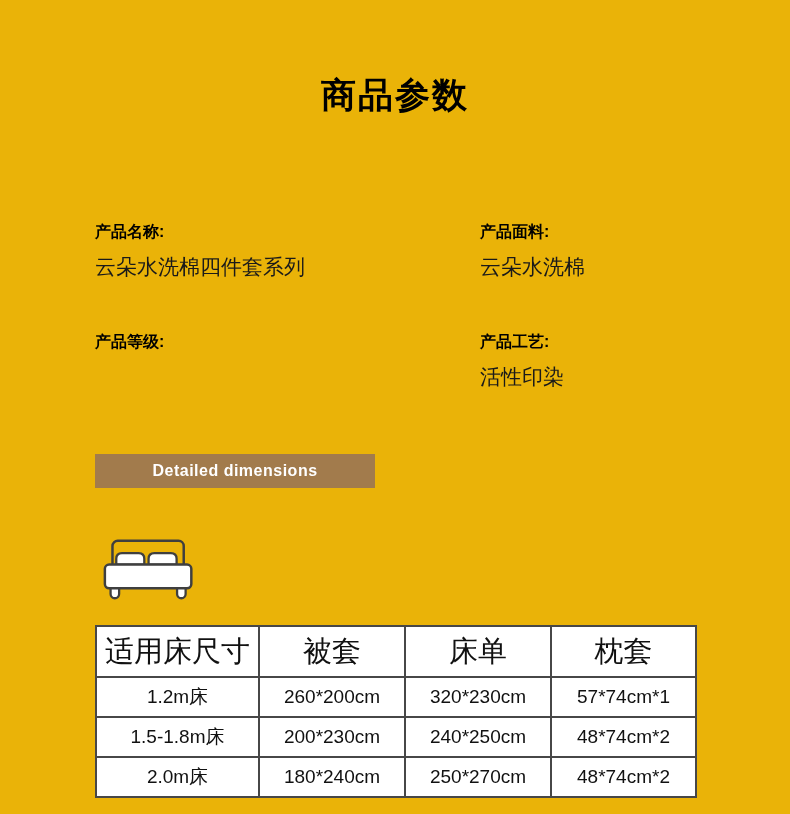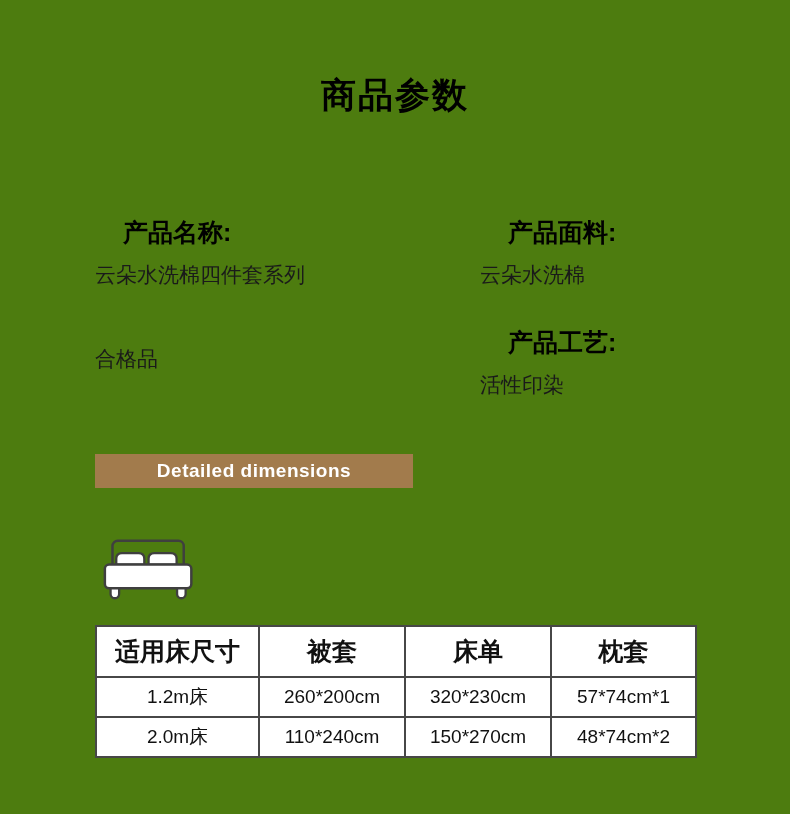--- a/index.html
+++ b/index.html
@@ -1,42 +1,42 @@
 <!DOCTYPE html>
 <html><head>
 <meta charset="utf-8">
 <style>
   html,body{margin:0;padding:0;background:#ffffff;}
   #stage{
     position:relative;
     width:790px;height:814px;
-    background:#4d7c0f;
+    background:#eab308;
     font-family:"Liberation Sans","DejaVu Sans",sans-serif;
     color:#000;
     overflow:hidden;
   }
   .page-title{
     position:absolute;top:72px;left:0;width:790px;
     text-align:center;
     font-size:35px;font-weight:bold;color:#000;
     letter-spacing:2px;
   }
   .spec{position:absolute;width:330px;}
-  .spec .lbl{font-size:25px;font-weight:bold;color:#000;line-height:26px;margin-left:28px;}
-  .spec .val{font-size:21px;font-weight:normal;color:#1a1a1a;line-height:26px;margin-top:17px;}
+  .spec .lbl{font-size:16px;font-weight:bold;color:#000;line-height:26px;}
+  .spec .val{font-size:21px;font-weight:normal;color:#1a1a1a;line-height:26px;margin-top:9px;}
   .spec.r1l{left:95px;top:219px;}
   .spec.r1r{left:480px;top:219px;}
   .spec.r2l{left:95px;top:329px;}
   .spec.r2r{left:480px;top:329px;}
   .dim-banner{
     position:absolute;left:95px;top:454px;
-    width:318px;height:34px;
+    width:280px;height:34px;
     background:#a27b4c;
     color:#ffffff;
-    font-size:19px;font-weight:bold;
+    font-size:16px;font-weight:bold;
     text-align:center;line-height:34px;
     letter-spacing:0.5px;
   }
   .bed-wrap{position:absolute;left:97px;top:527px;width:106px;height:76px;}
   table.size-table{
     position:absolute;left:95px;top:625px;
     width:600px;
     border-collapse:collapse;
     table-layout:fixed;
     background:#fff;
@@ -44,22 +44,22 @@
   table.size-table th,
   table.size-table td{
     border:2px solid #474747;
     text-align:center;
     vertical-align:middle;
     padding:0;
     color:#111;
   }
   table.size-table th{
     height:49px;
-    font-size:25px;
-    font-weight:bold;
+    font-size:29px;
+    font-weight:normal;
   }
   table.size-table td{
     height:38px;
     font-size:19px;
     font-weight:normal;
   }
   col.c0{width:163px;}
   col.c1{width:146px;}
   col.c2{width:146px;}
   col.c3{width:145px;}
@@ -75,21 +75,21 @@
     <div class="lbl">产品名称:</div>
     <div class="val">云朵水洗棉四件套系列</div>
   </div>
 
   <div class="spec r1r">
     <div class="lbl">产品面料:</div>
     <div class="val">云朵水洗棉</div>
   </div>
 
   <div class="spec r2l">
-    <div class="val">合格品</div>
+    <div class="lbl">产品等级:</div>
   </div>
 
   <div class="spec r2r">
     <div class="lbl">产品工艺:</div>
     <div class="val">活性印染</div>
   </div>
 
   <div class="dim-banner">Detailed dimensions</div>
 
   <div class="bed-wrap">
@@ -123,21 +123,27 @@
       </tr>
     </thead>
     <tbody>
       <tr>
         <td>1.2m床</td>
         <td>260*200cm</td>
         <td>320*230cm</td>
         <td>57*74cm*1</td>
       </tr>
       <tr>
+        <td>1.5-1.8m床</td>
+        <td>200*230cm</td>
+        <td>240*250cm</td>
+        <td>48*74cm*2</td>
+      </tr>
+      <tr>
         <td>2.0m床</td>
-        <td>110*240cm</td>
-        <td>150*270cm</td>
+        <td>180*240cm</td>
+        <td>250*270cm</td>
         <td>48*74cm*2</td>
       </tr>
     </tbody>
   </table>
 
 </div>
 
 </body></html>

